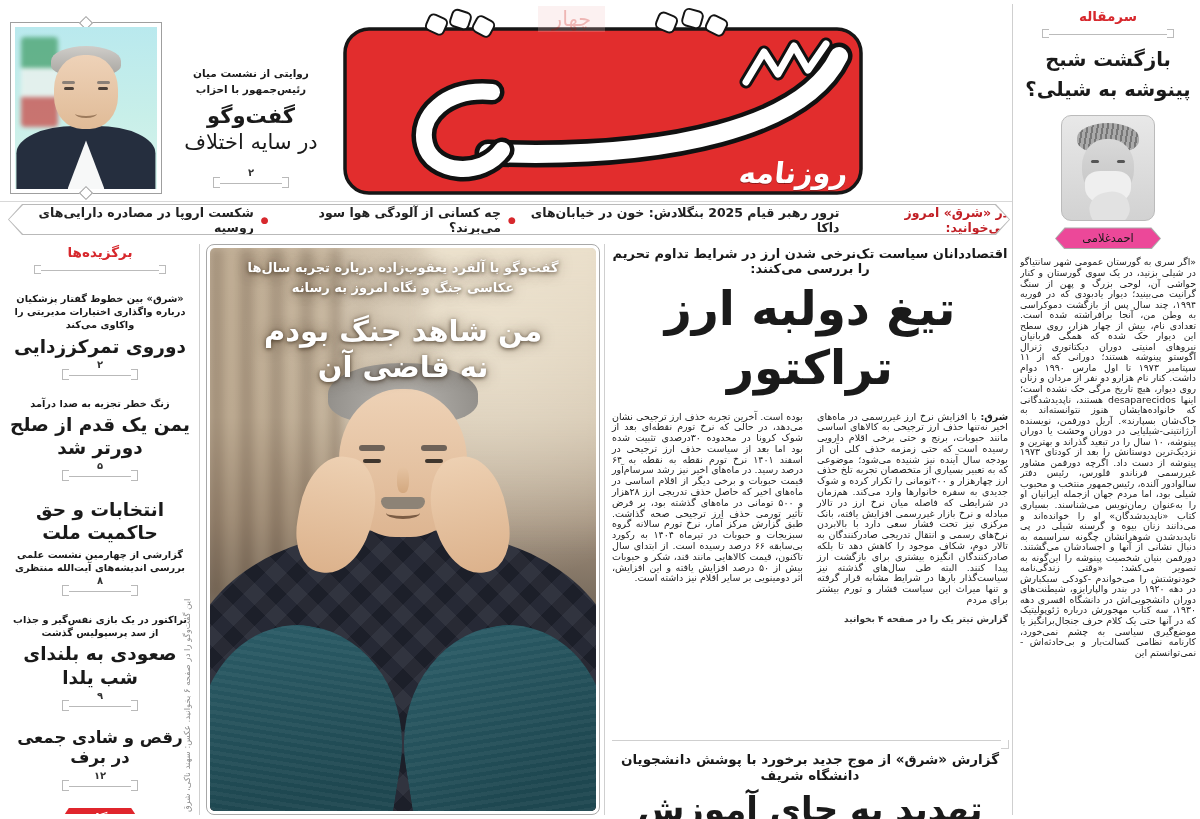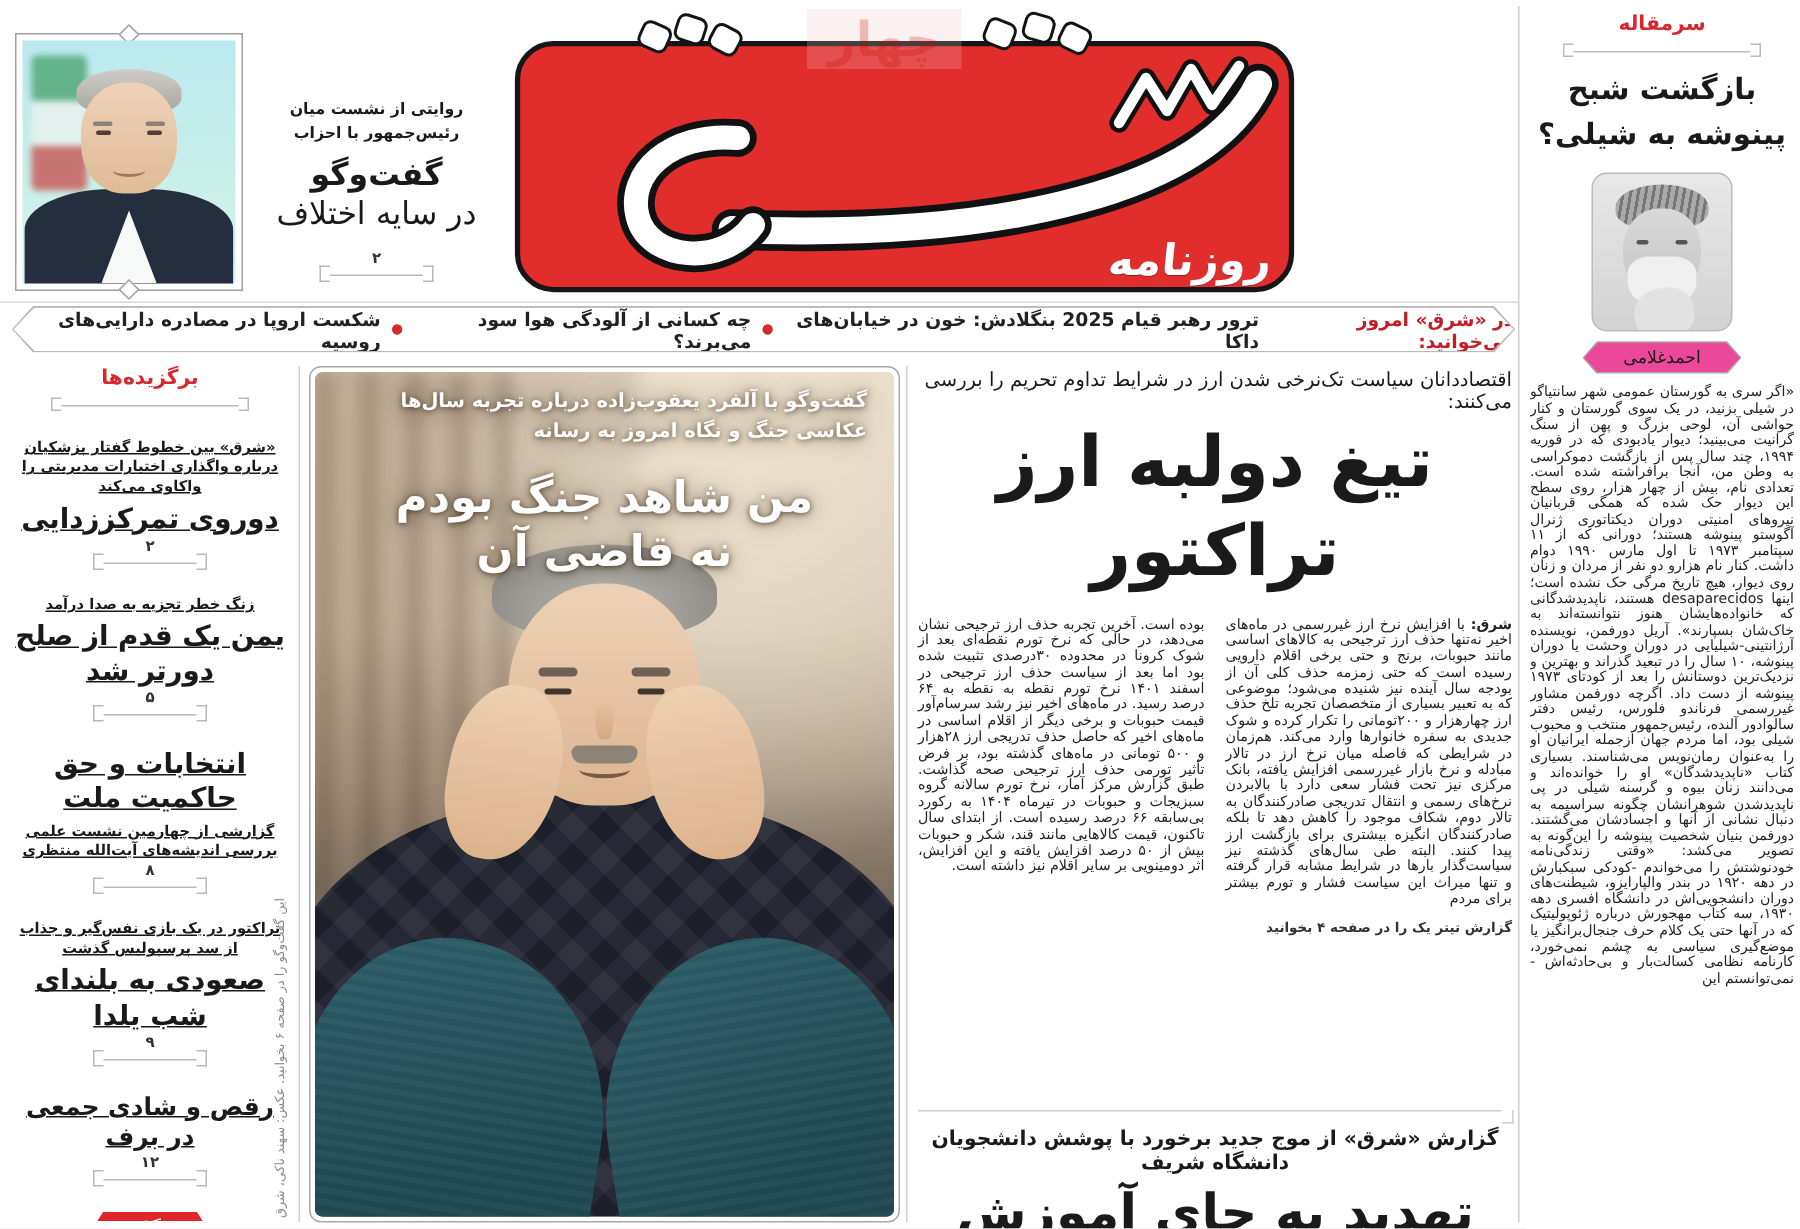--- a/index.html
+++ b/index.html
@@ -53,21 +53,21 @@
   .hdr-story .kicker { font-size:10.5px; font-weight:bold; line-height:1.5; }
   .hdr-story .t1 { font-size:21px; font-weight:bold; margin-top:6px; }
   .hdr-story .t2 { font-size:21px; font-weight:normal; margin-top:2px; }
   .hdr-story .pgmark { margin-top:14px; }
 
   
   .masthead { position:absolute; left:342px; top:26px; width:522px; height:170px; }
   .masthead svg { position:absolute; inset:0; width:100%; height:100%; }
   .mast-sub { position:absolute; right:16px; bottom:6px; color:#fff; font-size:29px; font-weight:bold;
               transform:skewX(-6deg); text-shadow:0 1px 0 #00000055; z-index:3;}
-  .watermark { position:absolute; left:196px; top:-20px; z-index:2; font-size:32px; font-weight:bold;
+  .watermark { position:absolute; left:196px; top:-20px; z-index:2; font-size:21px; font-weight:normal;
                color:#d9534f; opacity:.42; background:rgba(243,195,195,.55); padding:1px 14px; letter-spacing:6px;text-align:right;}
   .tooth { position:absolute; width:21px; height:19px; background:#fff; border:2.5px solid #141414;
            border-radius:6px; z-index:2; }
 
   
   .dateline { position:absolute; left:868px; top:50px; width:142px; text-align:center; }
   .dateline .row { font-size:11px; font-weight:bold; padding:3px 0 4px; border-bottom:1px dashed #c9c9c9; }
   .dateline .row:last-child { border-bottom:none; }
   .dateline::before, .dateline::after { content:""; display:block; width:46px; margin:0 auto;
            border-top:1px solid #c9c9c9; height:4px; }
@@ -97,21 +97,21 @@
               background:#e2e2e2; border-radius:45%; }
   .gho-eye { position:absolute; top:36%; width:8px; height:3px; background:#555; border-radius:2px; }
   .name-pill-wrap { width:106px; margin:2px auto 8px; background:#aaa; padding:1px;
               clip-path:polygon(0 50%,9% 0,91% 0,100% 50%,91% 100%,9% 100%); }
   .name-pill { background:#ec4899; text-align:center; font-size:11.5px; font-weight:normal; padding:3px 0;
               clip-path:polygon(0 50%,9% 0,91% 0,100% 50%,91% 100%,9% 100%); }
   .ed-body { font-size:9.4px; line-height:10.55px; text-align:justify; color:#222; margin-top:6px; }
 
   
   .sidebar { position:absolute; left:6px; top:244px; width:188px; height:570px; overflow:hidden; text-align:center; }
-  .sb-item { margin-top:21px;text-decoration:underline; }
+  .sb-item { margin-top:21px; }
   .sb-kicker { font-size:9.8px; font-weight:bold; line-height:1.35; padding:0 4px; }
   .sb-title  { font-size:18.5px; font-weight:bold; line-height:1.25; margin-top:3px; }
   .sb-title.sm { font-size:16.5px; }
   .sb-sub    { font-size:9.8px; font-weight:bold; line-height:1.35; margin-top:3px; }
   .badge-nagah { display:inline-block; background:#e0252c; color:#fff; font-weight:bold; font-size:12.5px;
                  padding:3px 26px; clip-path:polygon(0 50%,9% 0,91% 0,100% 50%,91% 100%,9% 100%); margin-bottom:3px;}
 
   
   .photo-block { position:absolute; left:206px; top:244px; width:394px; height:571px;
                  border:1px solid #a8a8a8; border-radius:8px; padding:3px; background:#fff; }
@@ -140,28 +140,28 @@
   .hand { position:absolute; width:74px; height:118px; background:linear-gradient(#edd0b2,#dcb28c); }
   .hand.l { left:23%; top:37%; border-radius:50% 42% 55% 40%; transform:rotate(10deg); }
   .hand.r { right:23%; top:37%; border-radius:42% 50% 40% 55%; transform:rotate(-10deg); }
   .arm { position:absolute; width:205px; height:230px; background:
          repeating-linear-gradient(0deg, rgba(255,255,255,.04) 0 4px, transparent 4px 8px),
          linear-gradient(160deg,#2c5d68,#1e4750 70%); }
   .arm.l { left:-3%; bottom:-8%; border-radius:46% 54% 8% 30%; transform:rotate(9deg); }
   .arm.r { right:-3%; bottom:-8%; border-radius:54% 46% 30% 8%; transform:rotate(-9deg); }
   .photo-text { position:absolute; top:10px; left:0; right:0; text-align:center; z-index:5; color:#fff;
         text-shadow:0 1px 4px rgba(40,25,10,.75), 0 0 14px rgba(60,40,20,.5); }
-  .photo-text .kicker { font-size:13px; font-weight:bold; line-height:1.5; padding:0 18px;text-align:right; }
+  .photo-text .kicker { font-size:13px; font-weight:bold; line-height:1.5; padding:0 18px; }
   .photo-text .t { font-size:29px; font-weight:bold; line-height:1.25; margin-top:16px; }
   .vcap { position:absolute; left:-15px; bottom:2px; transform-origin:0 100%; transform:rotate(-90deg);
         font-size:8.5px; color:#8a8a8a; white-space:nowrap; }
 
   
   .main-story { position:absolute; left:612px; top:246px; width:396px; }
-  .ms-kicker { font-size:13px; font-weight:normal; }
+  .ms-kicker { text-align:center; font-size:13px; font-weight:bold; }
   .ms-title { text-align:center; font-size:47px; font-weight:bold; line-height:1.08; margin-top:8px;
               letter-spacing:-1px; }
   .ms-body { display:flex; gap:14px; margin-top:18px; }
   .ms-col { flex:1; font-size:9.5px; line-height:10.8px; text-align:justify; color:#222; }
   .ms-col .lead { font-weight:bold; }
   .ms-foot { font-size:9px; font-weight:bold; margin-top:8px; color:#333; }
 
   .sec-story { position:absolute; left:612px; top:740px; width:396px; border-top:1px solid #cfcfcf; padding-top:10px; }
   .sec-story::before { content:""; position:absolute; right:-1px; top:-1px; width:7px; height:8px;
               border:1px solid #cfcfcf; border-left:none; border-top:none; background:#fff; }

